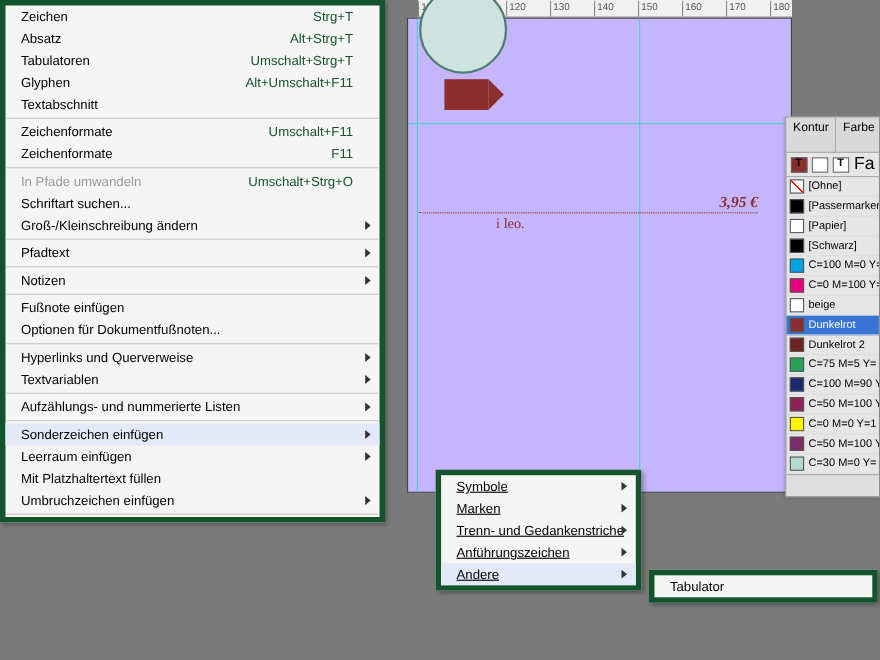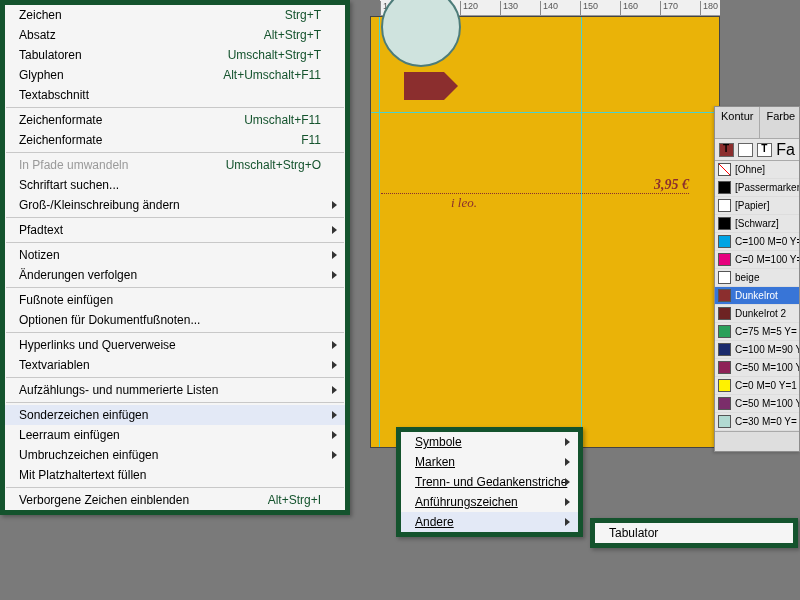--- a/index.html
+++ b/index.html
@@ -33,21 +33,21 @@
     position: absolute;
     top: 1px;
     border-left: 1px solid #888;
     padding-left: 2px;
     height: 14px;
   }
   .page {
     position: absolute;
     left: 370px; top: 16px;
     width: 350px; height: 432px;
-    background: #eab308;
+    background: #c4b5fd;
     border: 1px solid #444;
   }
   .guide-v { position:absolute; top:0; bottom:0; width:1px; background:#4ad0d0; }
   .guide-h { position:absolute; left:0; right:0; height:1px; background:#4ad0d0; }
   .shape-circle {
     position:absolute; left:10px; top:-30px;
     width:80px; height:80px;
     border-radius:50%;
     background:#cfe3de;
     border:2px solid #4d7c79;
@@ -72,21 +72,20 @@
     font-weight: bold;
     font-family: Georgia, serif;
     font-size:14px;
     border-bottom:1px dotted #8b2e2e;
     text-align:right;
   }
   .leo {
     position:absolute; left:80px; top:178px;
     color:#8b2e2e;
     font-family: Georgia, serif;
-    font-style: italic;
     font-size: 13px;
   }
   
   .menu {
     position: absolute;
     background: #f5f5f5;
     border: 5px solid #14532d;
     box-shadow: 2px 2px 4px rgba(0,0,0,.3);
     font-size: 12px;
     z-index: 20;
@@ -223,24 +222,20 @@
     <div class="sep"></div>
     <div class="row">
       <span>Pfadtext</span>
       <span class="arrow"></span>
     </div>
     <div class="sep"></div>
     <div class="row">
       <span>Notizen</span>
       <span class="arrow"></span>
     </div>
-    <div class="row">
-      <span>Änderungen verfolgen</span>
-      <span class="arrow"></span>
-    </div>
     <div class="sep"></div>
     <div class="row">
       <span>Fußnote einfügen</span>
     </div>
     <div class="row">
       <span>Optionen für Dokumentfußnoten...</span>
     </div>
     <div class="sep"></div>
     <div class="row">
       <span>Hyperlinks und Querverweise</span>
@@ -258,31 +253,27 @@
     <div class="sep"></div>
     <div class="row highlight">
       <span>Sonderzeichen einfügen</span>
       <span class="arrow"></span>
     </div>
     <div class="row">
       <span>Leerraum einfügen</span>
       <span class="arrow"></span>
     </div>
     <div class="row">
+      <span>Mit Platzhaltertext füllen</span>
+    </div>
+    <div class="row">
       <span>Umbruchzeichen einfügen</span>
       <span class="arrow"></span>
     </div>
-    <div class="row">
-      <span>Mit Platzhaltertext füllen</span>
-    </div>
-    <div class="sep"></div>
-    <div class="row">
-      <span>Verborgene Zeichen einblenden</span>
-      <span class="shortcut">Alt+Strg+I</span>
-    </div>
+    <div class="sep"></div>
   </div>
 
 <div class="menu menu2" id="menu2">
     <div class="row">
       <span>Symbole</span>
       <span class="arrow"></span>
     </div>
     <div class="row">
       <span>Marken</span>
       <span class="arrow"></span>

